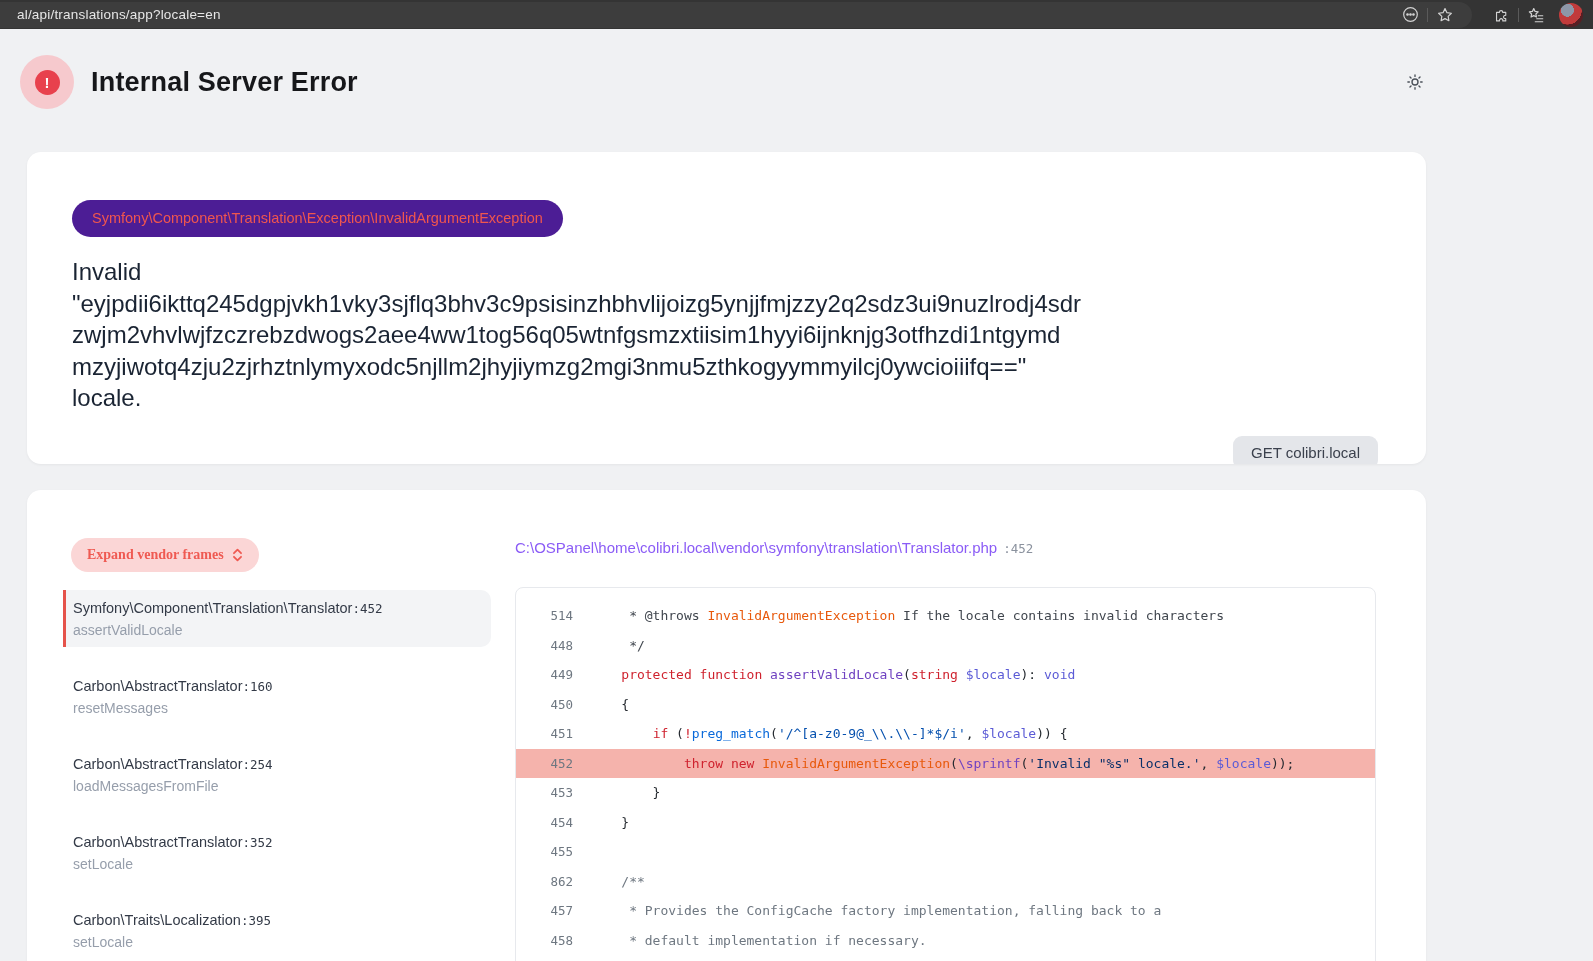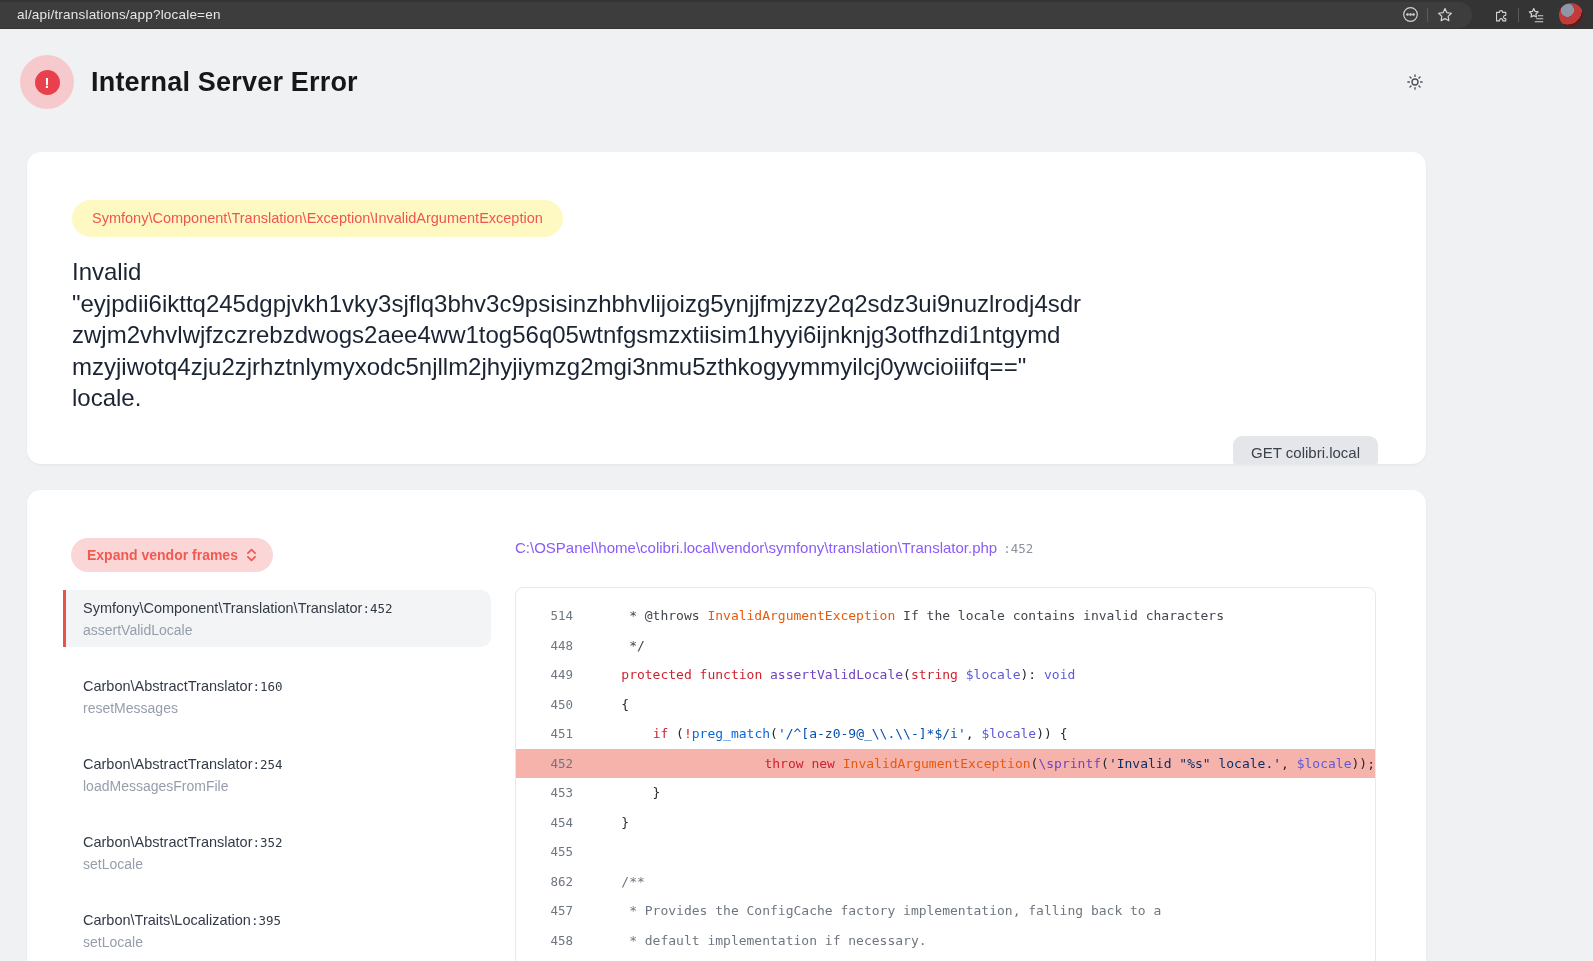--- a/index.html
+++ b/index.html
@@ -23,51 +23,51 @@
     align-items:center; justify-content:center; flex-shrink:0; }
   .err-dot { width:25px; height:25px; border-radius:50%; background:#e8414d; color:#fff;
     display:flex; align-items:center; justify-content:center; font-size:15px; font-weight:bold; }
   .page-title { font-size:27px; font-weight:700; color:#16171a; margin-left:17px; letter-spacing:.2px; }
   .theme-btn { margin-left:auto; cursor:pointer; display:flex; color:#4a5058; }
 
   
   .container { margin-left:27px; width:1399px; }
   .card { background:#fff; border-radius:14px; box-shadow:0 1px 3px rgba(0,0,0,.05); }
   .card1 { margin-top:43px; height:312px; padding:48px 48px 0 45px; overflow:hidden; }
-  .badge { display:inline-block; background:#fef9c3; color:#f0564e; font-size:14.5px; font-weight:500;
+  .badge { display:inline-block; background:#4c1d95; color:#f0564e; font-size:14.5px; font-weight:500;
     padding:0 20px; height:37px; line-height:37px; border-radius:19px; }
   .msg-row { display:flex; margin-top:19px;flex-direction:column; }
   .msg { font-size:24px; line-height:31.5px; color:#1a2433; font-weight:500; white-space:nowrap; }
   .meta-col { margin-left:auto; display:flex; flex-direction:column; align-items:flex-end; margin-top:22px; }
   .get-pill { background:#e4e6ea; color:#3b414d; font-size:15px; padding:0 18px; height:33px;
     line-height:33px; border-radius:9px; }
   .env { margin-top:13px; color:#a2a8b3; font-size:13.5px; }
 
   .card2 { margin-top:26px; height:680px; padding:48px 50px 0 44px; overflow:hidden; }
   .cols { display:flex; }
   .leftcol { width:420px; flex-shrink:0; }
   .rightcol { flex:1; margin-left:24px; min-width:0; }
 
   .expand-btn { display:inline-flex; align-items:center; gap:8px; background:#fbd6d6; color:#ef5a52;
     font-size:14px; font-weight:600; height:34px; padding:0 16px; border-radius:17px; border:none; cursor:pointer;
-    font-family:Liberation Sans, sans-serif; }
+    font-family:Liberation Serif, serif; }
   .frames { margin-top:18px; margin-left:-8px; }
-  .frame { border-left:3px solid transparent; padding:8px 14px 8px 17px; margin-bottom:21px; cursor:pointer; }
+  .frame { border-left:3px solid transparent; padding:8px 14px 8px 7px; margin-bottom:21px; cursor:pointer; }
   .frame.active { background:#f3f4f6; border-left-color:#e5534b; border-radius:0 10px 10px 0; }
   .frame-title { font-size:14.5px; color:#333a47; line-height:20px; }
   .frame-line { font-family:"DejaVu Sans Mono", monospace; font-size:12.5px; }
   .frame-method { font-size:14px; color:#969eab; margin-top:3px; line-height:17px; }
 
   .path-row { display:flex; align-items:baseline; line-height:20px; cursor:pointer; }
   .fpath { font-size:15px; color:#8b5cf6; }
   .fline { margin-left:6px; font-family:"DejaVu Sans Mono", monospace; font-size:12.5px; color:#8b929e; }
 
   .codebox { margin-top:28px; border:1px solid #e7e9ed; border-radius:8px; padding:13px 0 20px 0; overflow:hidden; }
   .crow { display:flex; align-items:center; height:29.5px; }
-  .crow.hl { background:#f5b3ac;justify-content:space-between; }
+  .crow.hl { background:#f5b3ac; }
   .lno { width:57px; flex-shrink:0; text-align:right; font-family:"DejaVu Sans Mono", monospace;
     font-size:12.5px; color:#6e7781; }
   .ccode { margin-left:17px; font-family:"DejaVu Sans Mono", monospace; font-size:13px; color:#24292f;
     white-space:pre; }
   .tk-p  { color:#24292f; }
   .tk-cd { color:#40464e; }
   .tk-c  { color:#6e7781; }
   .tk-k  { color:#cf222e; }
   .tk-fn { color:#6f42c1; }
   .tk-fb { color:#0969da; }

